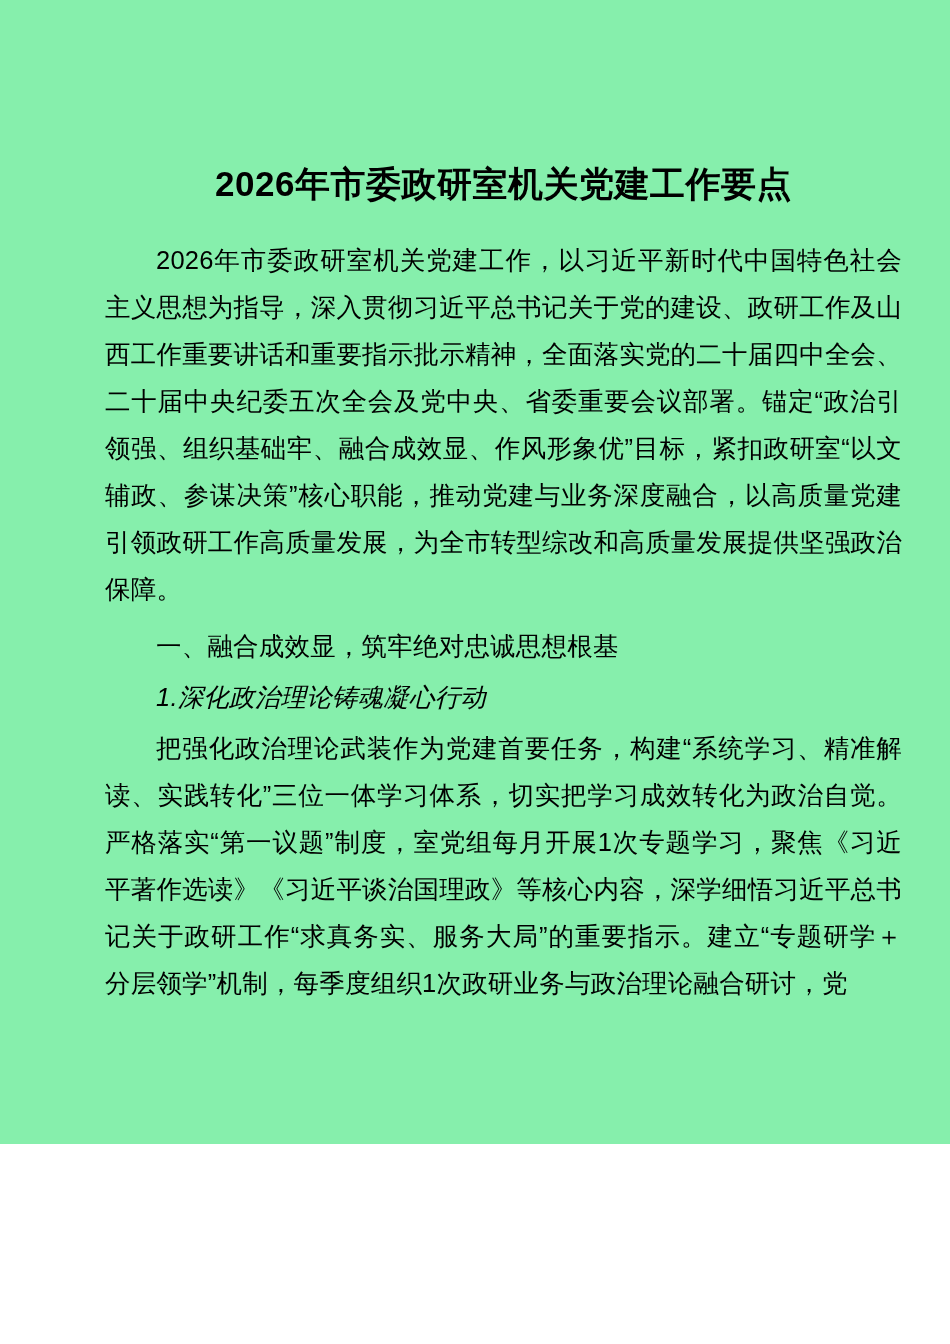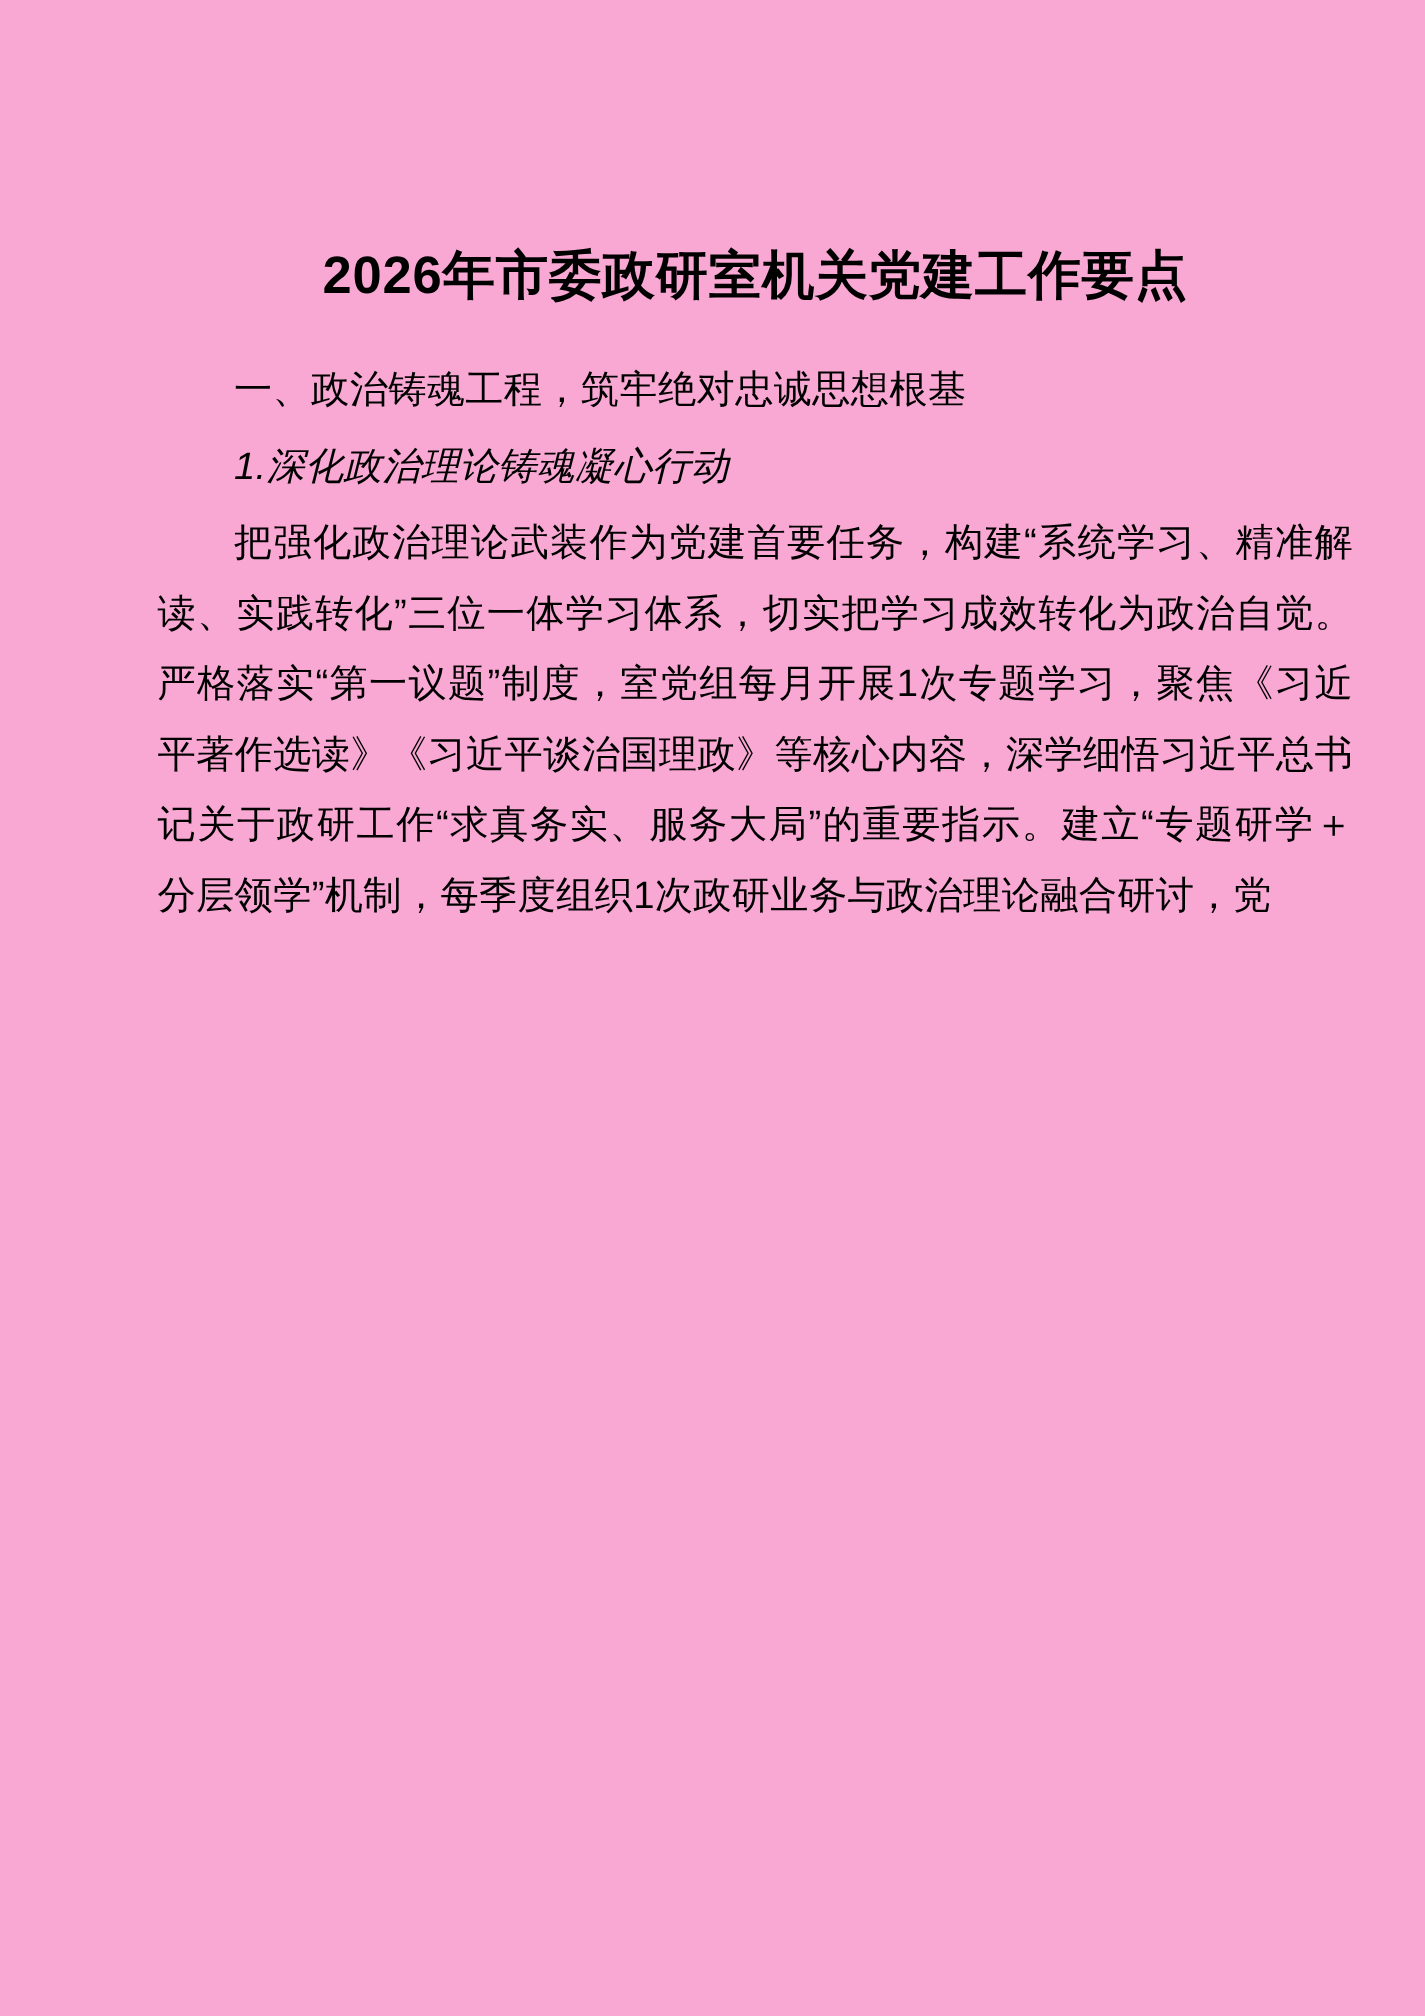--- a/index.html
+++ b/index.html
@@ -10,22 +10,22 @@
   body {
     width: 950px;
     height: 1344px;
     font-family: "Liberation Serif", "DejaVu Serif", serif;
     color: #000000;
     overflow: hidden;
   }
   .page {
     position: relative;
     width: 950px;
-    height: 1344px;
-    background: #f9a8d4;
+    height: 1144px;
+    background: #86efac;
     box-sizing: border-box;
     padding: 160px 48px 40px 105px;
   }
   .doc-title {
     font-family: "Liberation Sans", "DejaVu Sans", sans-serif;
     font-size: 35px;
     font-weight: 700;
     line-height: 1.35;
     text-align: center;
     letter-spacing: 0.5px;
@@ -53,19 +53,20 @@
   .para.last {
     margin-bottom: 0;
   }
 </style>
 </head>
 <body>
 
 <div class="page">
   <h1 class="doc-title">2026年市委政研室机关党建工作要点</h1>
 
+  <p class="para">2026年市委政研室机关党建工作，以习近平新时代中国特色社会主义思想为指导，深入贯彻习近平总书记关于党的建设、政研工作及山西工作重要讲话和重要指示批示精神，全面落实党的二十届四中全会、二十届中央纪委五次全会及党中央、省委重要会议部署。锚定“政治引领强、组织基础牢、融合成效显、作风形象优”目标，紧扣政研室“以文辅政、参谋决策”核心职能，推动党建与业务深度融合，以高质量党建引领政研工作高质量发展，为全市转型综改和高质量发展提供坚强政治保障。</p>
 
-  <p class="para heading-1">一、政治铸魂工程，筑牢绝对忠诚思想根基</p>
+  <p class="para heading-1">一、融合成效显，筑牢绝对忠诚思想根基</p>
 
   <p class="para heading-2">1.深化政治理论铸魂凝心行动</p>
 
   <p class="para last">把强化政治理论武装作为党建首要任务，构建“系统学习、精准解读、实践转化”三位一体学习体系，切实把学习成效转化为政治自觉。严格落实“第一议题”制度，室党组每月开展1次专题学习，聚焦《习近平著作选读》《习近平谈治国理政》等核心内容，深学细悟习近平总书记关于政研工作“求真务实、服务大局”的重要指示。建立“专题研学＋分层领学”机制，每季度组织1次政研业务与政治理论融合研讨，党</p>
 </div>
 
 </body></html>

